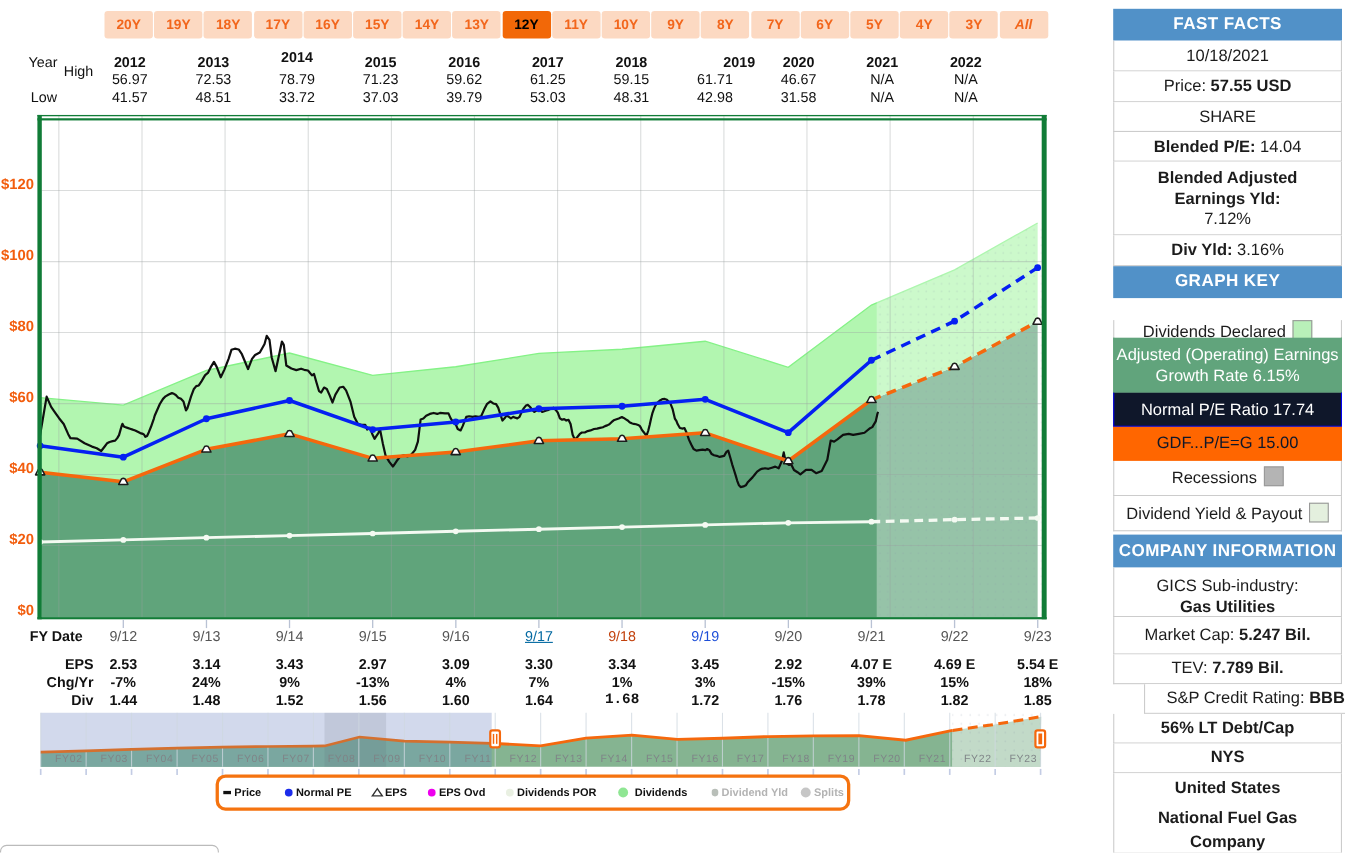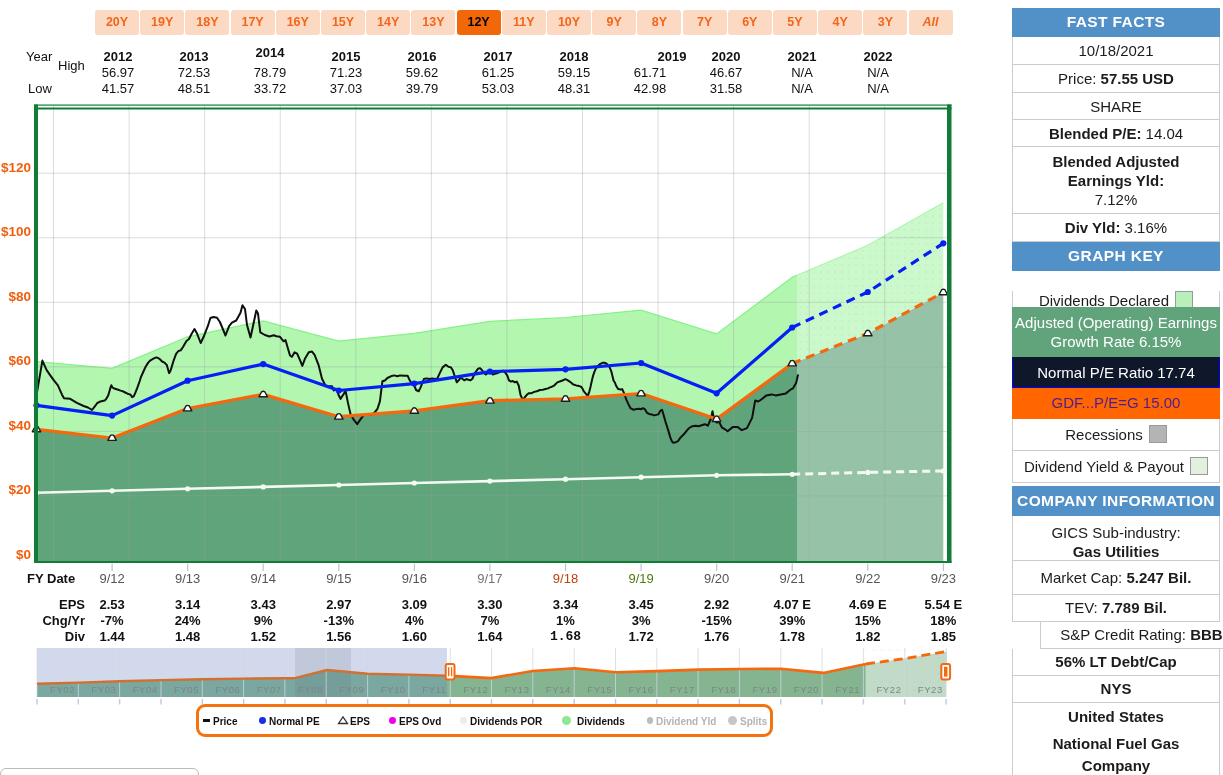--- a/index.html
+++ b/index.html
@@ -196,29 +196,29 @@
 <div class="t b" style="left:263.24px;top:620px;">9%</div>
 <div class="t b" style="left:263.24px;top:636px;">1.52</div>
 <div class="t " style="left:338.80999999999995px;top:578px;color:#555;">9/15</div>
 <div class="t b" style="left:338.80999999999995px;top:604px;">2.97</div>
 <div class="t b" style="left:338.80999999999995px;top:620px;">-13%</div>
 <div class="t b" style="left:338.80999999999995px;top:636px;">1.56</div>
 <div class="t " style="left:414.38px;top:578px;color:#555;">9/16</div>
 <div class="t b" style="left:414.38px;top:604px;">3.09</div>
 <div class="t b" style="left:414.38px;top:620px;">4%</div>
 <div class="t b" style="left:414.38px;top:636px;">1.60</div>
-<div class="t " style="left:489.94999999999993px;top:578px;color:#737373;">9/17</div>
+<div class="t " style="left:489.94999999999993px;top:578px;color:#0369a1;text-decoration:underline;">9/17</div>
 <div class="t b" style="left:489.94999999999993px;top:604px;">3.30</div>
 <div class="t b" style="left:489.94999999999993px;top:620px;">7%</div>
 <div class="t b" style="left:489.94999999999993px;top:636px;">1.64</div>
 <div class="t " style="left:565.52px;top:578px;color:#c2410c;">9/18</div>
 <div class="t b" style="left:565.52px;top:604px;">3.34</div>
 <div class="t b" style="left:565.52px;top:620px;">1%</div>
 <div class="t b" style="left:565.52px;top:636px;font-family:Liberation Mono, monospace;">1.68</div>
-<div class="t " style="left:641.09px;top:578px;color:#4d7c0f;">9/19</div>
+<div class="t " style="left:641.09px;top:578px;color:#1d4ed8;">9/19</div>
 <div class="t b" style="left:641.09px;top:604px;">3.45</div>
 <div class="t b" style="left:641.09px;top:620px;">3%</div>
 <div class="t b" style="left:641.09px;top:636px;">1.72</div>
 <div class="t " style="left:716.66px;top:578px;color:#555;">9/20</div>
 <div class="t b" style="left:716.66px;top:604px;">2.92</div>
 <div class="t b" style="left:716.66px;top:620px;">-15%</div>
 <div class="t b" style="left:716.66px;top:636px;">1.76</div>
 <div class="t " style="left:792.2299999999999px;top:578px;color:#555;">9/21</div>
 <div class="t b" style="left:792.2299999999999px;top:604px;">4.07 E</div>
 <div class="t b" style="left:792.2299999999999px;top:620px;">39%</div>
@@ -365,21 +365,21 @@
   </div>
 <div class="srow" style="top:264px;height:20px;margin-top:27px;">
     <div>Dividends Declared<span class="sw" style="background:#b9f0b9;"></span></div>
   </div>
 <div class="srow" style="top:307px;height:50px;background:#61a47c;color:#fff;border-color:#61a47c;">
     <div>Adjusted (Operating) Earnings<br>Growth Rate 6.15%</div>
   </div>
 <div class="srow" style="top:357px;height:31px;background:#0f172a;color:#fff;border-color:#0202f2;">
     <div>Normal P/E Ratio 17.74</div>
   </div>
-<div class="srow" style="top:388px;height:30.5px;background:#ff6600;color:#4c1d95;border-color:#ff6600;">
+<div class="srow" style="top:388px;height:30.5px;background:#ff6600;color:#0f172a;border-color:#ff6600;">
     <div>GDF...P/E=G 15.00</div>
   </div>
 <div class="srow" style="top:418.5px;height:32.5px;">
     <div>Recessions<span class="sw" style="background:#b4b4b4;border-color:#9a9a9a;"></span></div>
   </div>
 <div class="srow" style="top:451px;height:32px;">
     <div>Dividend Yield &amp; Payout<span class="sw" style="background:#e4f0de;"></span></div>
   </div>
 <div class="shead" style="top:486px;height:29.5px;">
     <div>COMPANY INFORMATION</div>

